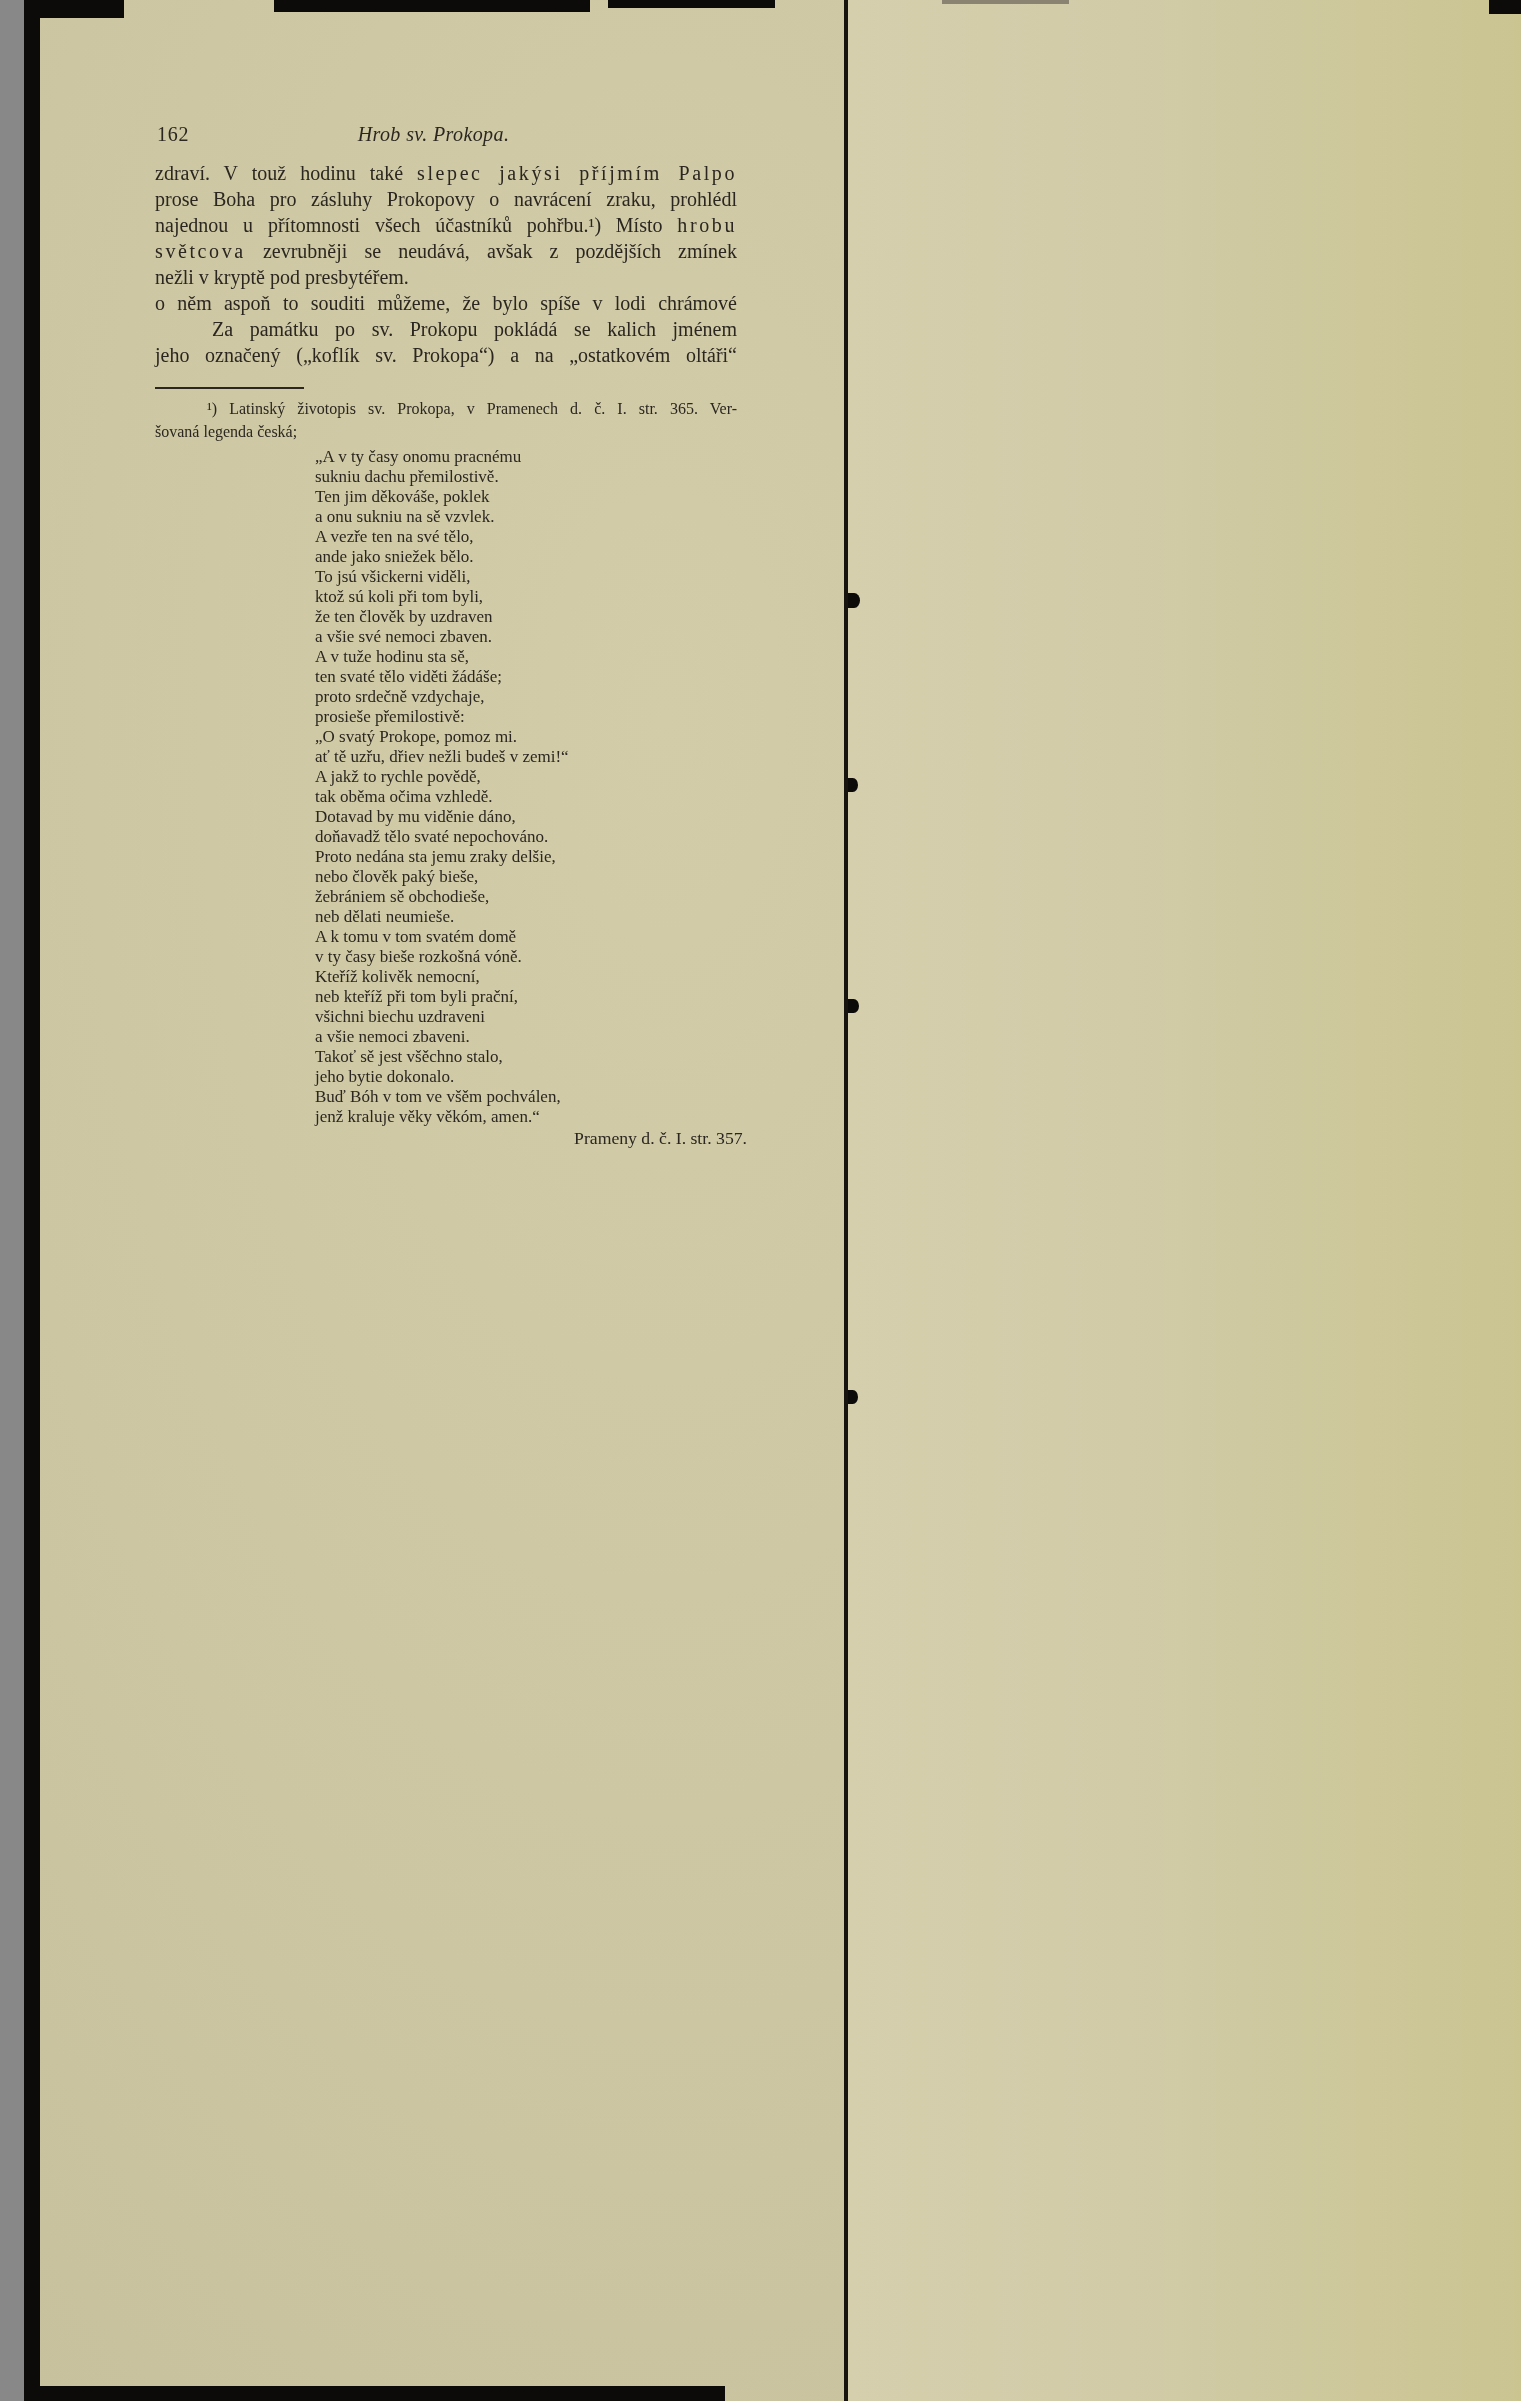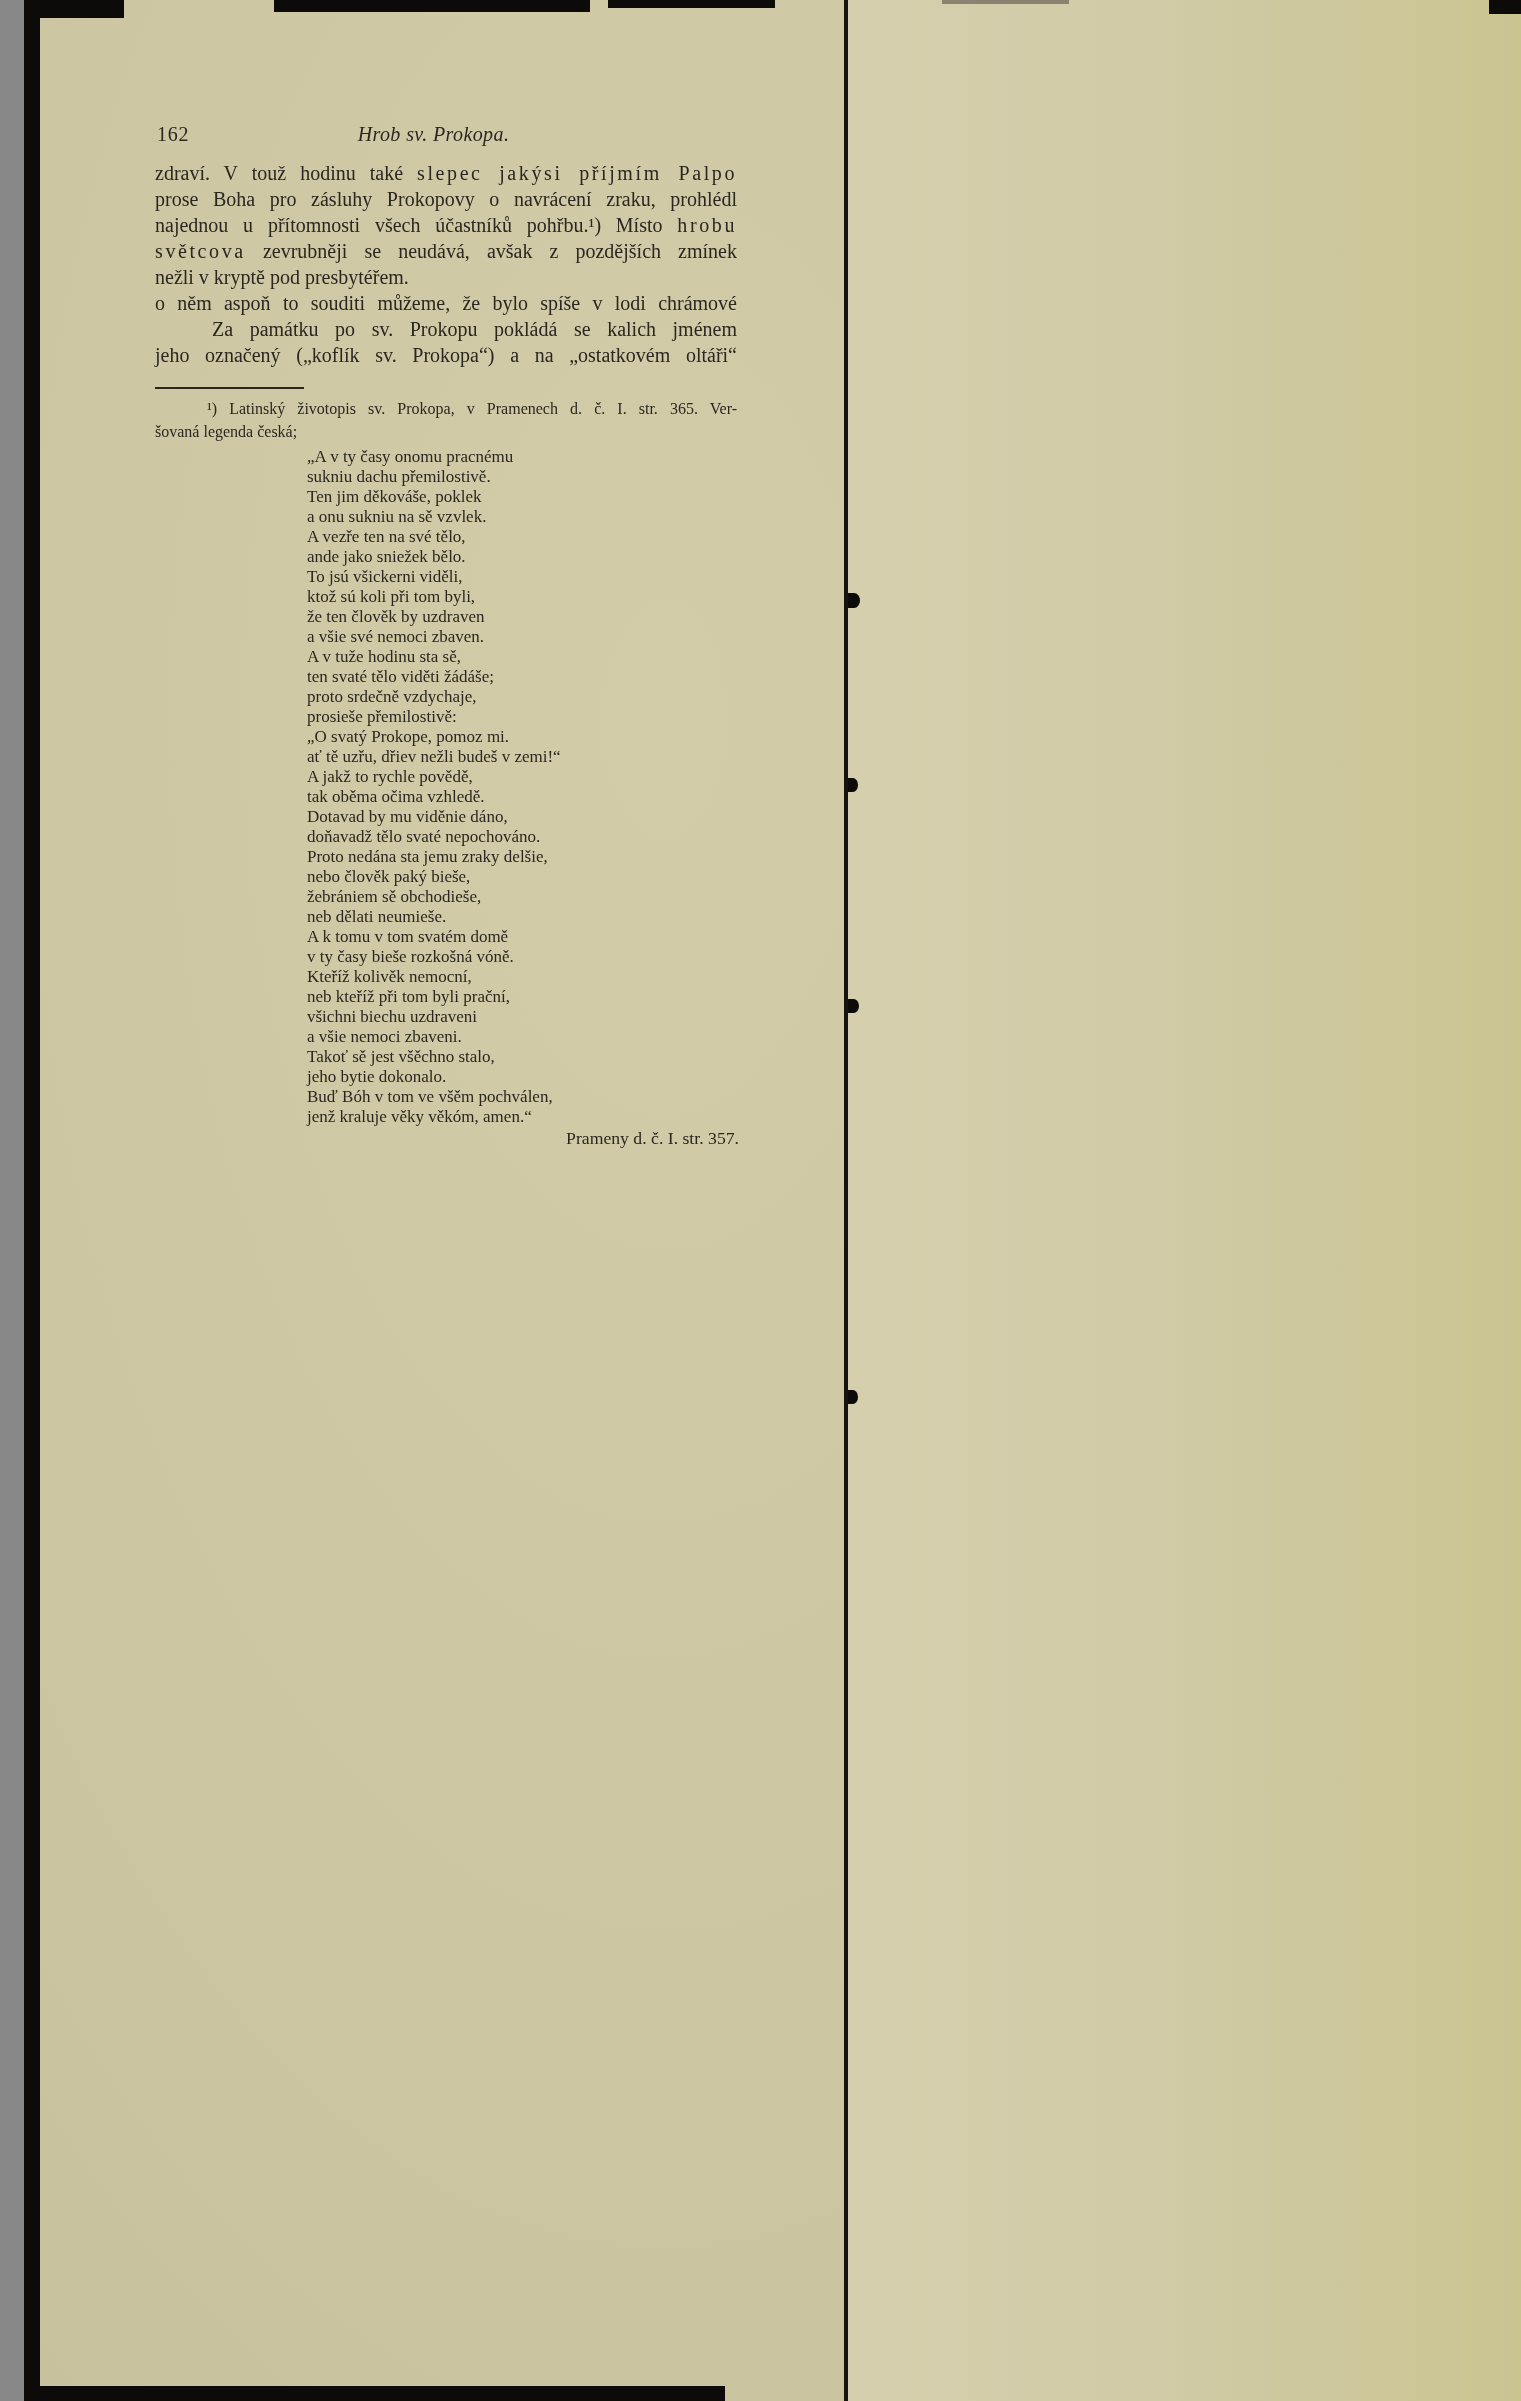--- a/index.html
+++ b/index.html
@@ -38,26 +38,26 @@
   .fn-separator {
     position: absolute; left: 131px; top: 387px; width: 149px; height: 1.7px;
     background: #2b2720;
   }
   .fn-block {
     position: absolute; left: 131px; top: 397px; width: 582px;
     font-size: 16px; line-height: 23px;
   }
   .fn-block .bline.indent { text-indent: 52px; }
   .verse-block {
-    position: absolute; left: 283px; top: 447px; width: 439px;
+    position: absolute; left: 291px; top: 447px; width: 439px;
     font-size: 17px; line-height: 20px;
   }
   .vline { white-space: nowrap; }
   .fn-source {
-    position: absolute; left: 133px; top: 1128px; width: 582px;
+    position: absolute; left: 141px; top: 1128px; width: 582px;
     text-align: right; font-size: 17.7px;
   }
 </style>
 </head>
 <body>
 
 <div class="screenshot">
 
   <div class="right-zone"></div>
 

